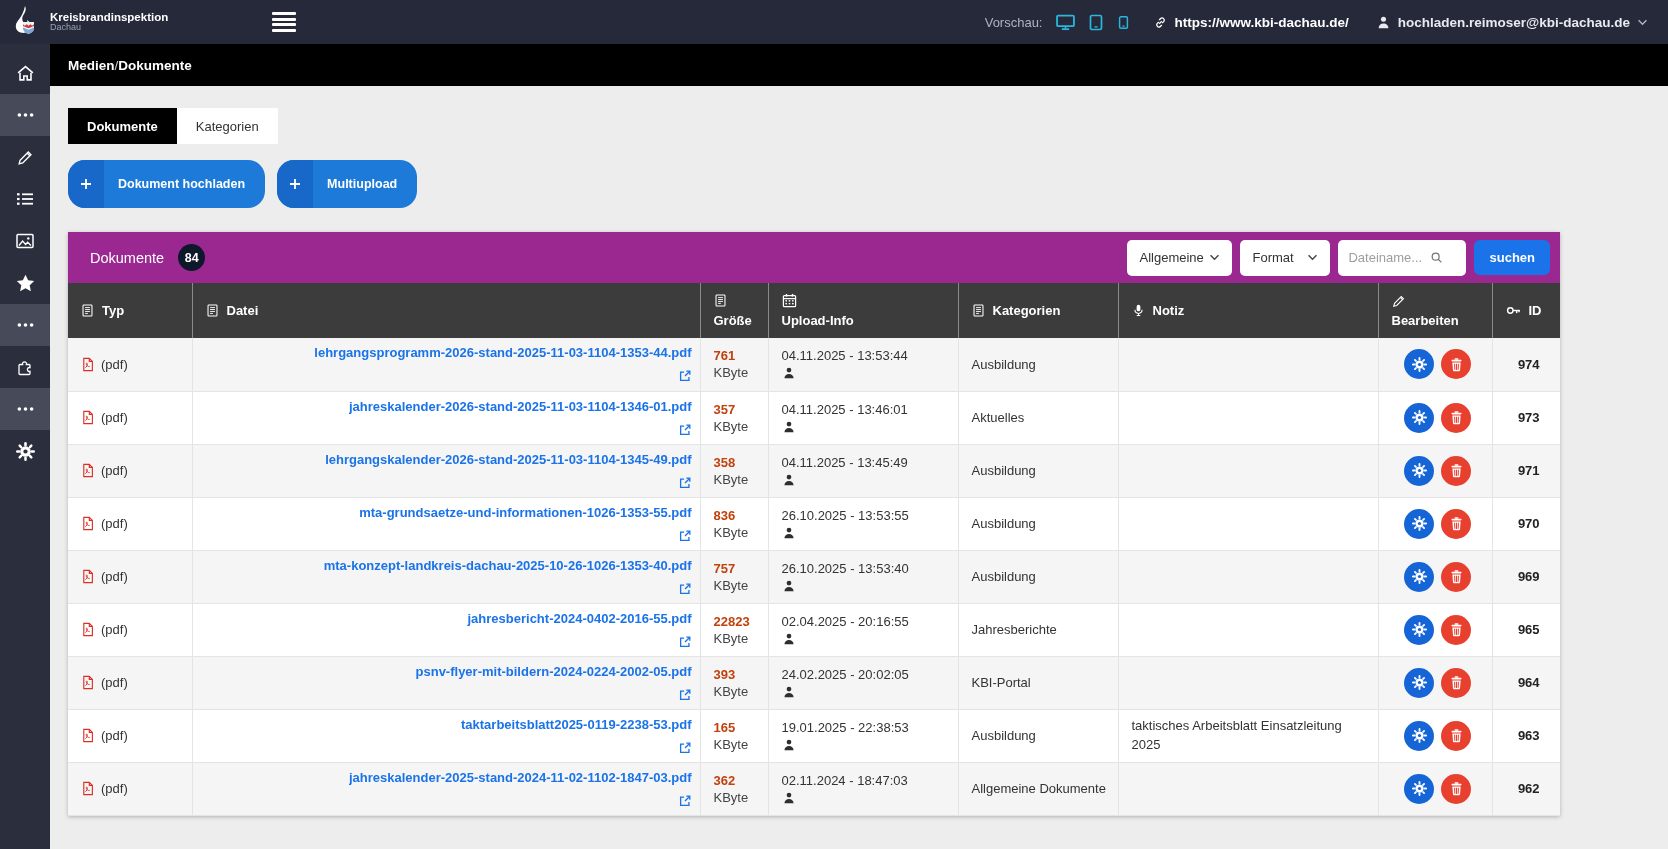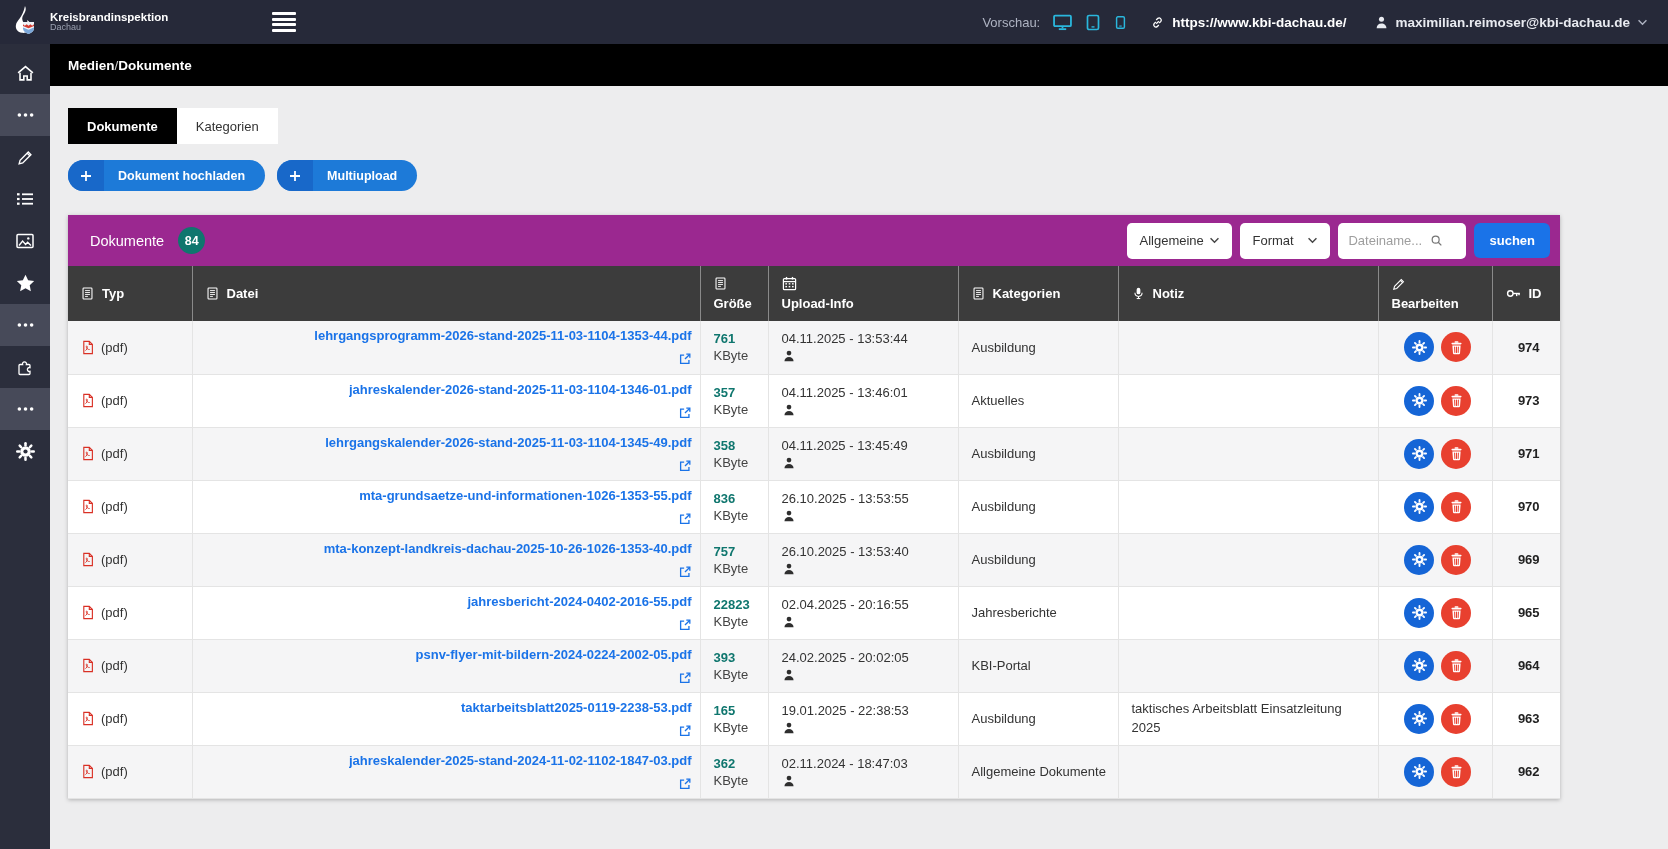--- a/index.html
+++ b/index.html
@@ -34,29 +34,29 @@
 
   .content { flex:1; padding:22px 18px 0 18px; overflow:hidden; }
 
   
   .tabs { display:flex; }
   .tab { height:36px; padding:0 19px; display:flex; align-items:center; font-size:13px; cursor:pointer; border:none; background:#fff; color:#333; }
   .tab.active { background:#000; color:#fff; font-weight:bold; }
 
   
   .actions { display:flex; gap:12px; margin:16px 0 24px 0; }
-  .pill-btn { display:flex; align-items:stretch; border:none; border-radius:17px; overflow:hidden; cursor:pointer; height:31px; padding:0; background:#1d7ad8; }
+  .pill-btn { display:flex; align-items:stretch; border:none; border-radius:17px; overflow:hidden; cursor:pointer; height:48px; padding:0; background:#1d7ad8; }
   .pill-btn .plus { width:36px; background:#1868c9; display:flex; align-items:center; justify-content:center; }
   .pill-btn .lbl { display:flex; align-items:center; padding:0 20px 0 14px; color:#fff; font-size:12.5px; font-weight:bold; }
 
   
   .panel { width:1492px; background:#fff; box-shadow:0 1px 4px rgba(0,0,0,.25); }
   .panel-head { height:51px; background:#9b2890; display:flex; align-items:center; padding:0 10px 0 22px; }
   .panel-title { color:#fff; font-size:14.5px; }
-  .count-badge { width:27px; height:27px; border-radius:50%; background:#0f766e; color:#fff; font-size:12.5px; font-weight:bold; display:flex; align-items:center; justify-content:center; margin-left:14px; }
+  .count-badge { width:27px; height:27px; border-radius:50%; background:#0f172a; color:#fff; font-size:12.5px; font-weight:bold; display:flex; align-items:center; justify-content:center; margin-left:14px; }
   .filters { margin-left:auto; display:flex; align-items:center; gap:8px; }
   .filter-select { height:36px; background:#fff; border-radius:5px; display:flex; align-items:center; justify-content:space-between; padding:0 12px; font-size:13px; color:#333; cursor:pointer; }
   .filter-select.kat { width:105px; } .filter-select.fmt { width:90px; }
   .search-wrap { width:128px; height:36px; background:#fff; border-radius:5px; display:flex; align-items:center; padding:0 24px 0 10px; }
   .search-wrap input { border:none; outline:none; width:100%; font-size:13px; color:#333; font-family:"Liberation Sans",sans-serif; }
   .search-wrap input::placeholder { color:#9e9e9e; }
   .search-btn { height:35px; padding:0 15px; background:#1a73e8; color:#fff; border:none; border-radius:6px; font-size:13px; font-weight:bold; cursor:pointer; }
 
   
   table { border-collapse:collapse; table-layout:fixed; width:1492px; }
@@ -65,21 +65,21 @@
   .th-inline { display:flex; align-items:center; gap:8px; }
   .th-stack { display:flex; flex-direction:column; align-items:flex-start; gap:5px; padding:4px 0; }
   tbody td { height:53px; border-left:1px solid #e4e4e4; border-bottom:1px solid #e4e4e4; padding:6px 8px 6px 13px; font-size:13px; color:#333; vertical-align:middle; }
   tbody td:first-child { border-left:none; }
   tbody tr:nth-child(odd) { background:#f5f5f6; }
   tbody tr:nth-child(even) { background:#fff; }
   .cell-typ { display:flex; align-items:center; gap:6px; }
   .file-cell { display:flex; align-items:flex-end; gap:9px; padding-left:6px;flex-direction:column; }
   .file-link { color:#1a73e8; font-weight:bold; text-decoration:none; cursor:pointer; white-space:nowrap; overflow:hidden; text-overflow:ellipsis; }
   .ext-ic { display:flex; cursor:pointer; }
-  .size-num { font-weight:bold; color:#0f766e; }
+  .size-num { font-weight:bold; color:#c2410c; }
   .size-unit { color:#444; margin-top:2px; }
   .upload-cell { display:flex; flex-direction:column; gap:3px; }
   .note-cell { line-height:1.45; }
   .edit-cell { display:flex; align-items:center; justify-content:center; gap:7px; }
   .circle-btn { width:30px; height:30px; border-radius:50%; border:none; display:flex; align-items:center; justify-content:center; cursor:pointer; padding:0; }
   .btn-gear { background:#1565d6; }
   .btn-trash { background:#e8402f; }
   .id-cell { text-align:center; font-weight:bold; color:#222; }
 </style>
 </head>
@@ -135,21 +135,21 @@
           <path d="M9.8 8.6l1.8-1.8a2.3 2.3 0 0 0-3.2-3.2L6.6 5.4" fill="none" stroke="#fff" stroke-width="1.4"></path>
           <path d="M6.2 7.4L4.4 9.2a2.3 2.3 0 0 0 3.2 3.2l1.8-1.8" fill="none" stroke="#fff" stroke-width="1.4"></path>
         </svg>
         <span>https://www.kbi-dachau.de/</span>
       </a>
       <div class="user-menu">
         <svg viewBox="0 0 16 16" width="15" height="15" fill="#e8eaf0">
           <circle cx="8" cy="4.6" r="2.7"></circle>
             <path d="M2.8 14c0-3.2 2.3-5 5.2-5s5.2 1.8 5.2 5z"></path>
         </svg>
-        <span>maximilian.reimoser@kbi-dachau.de</span>
+        <span>hochladen.reimoser@kbi-dachau.de</span>
         <svg viewBox="0 0 12 8" width="11" height="7">
           <path d="M1.5 1.5L6 6l4.5-4.5" fill="none" stroke="#aeb3c2" stroke-width="1.6"></path>
         </svg>
       </div>
     </div>
   </header>
 
   <div class="shell">
 
     <nav class="sidebar">

